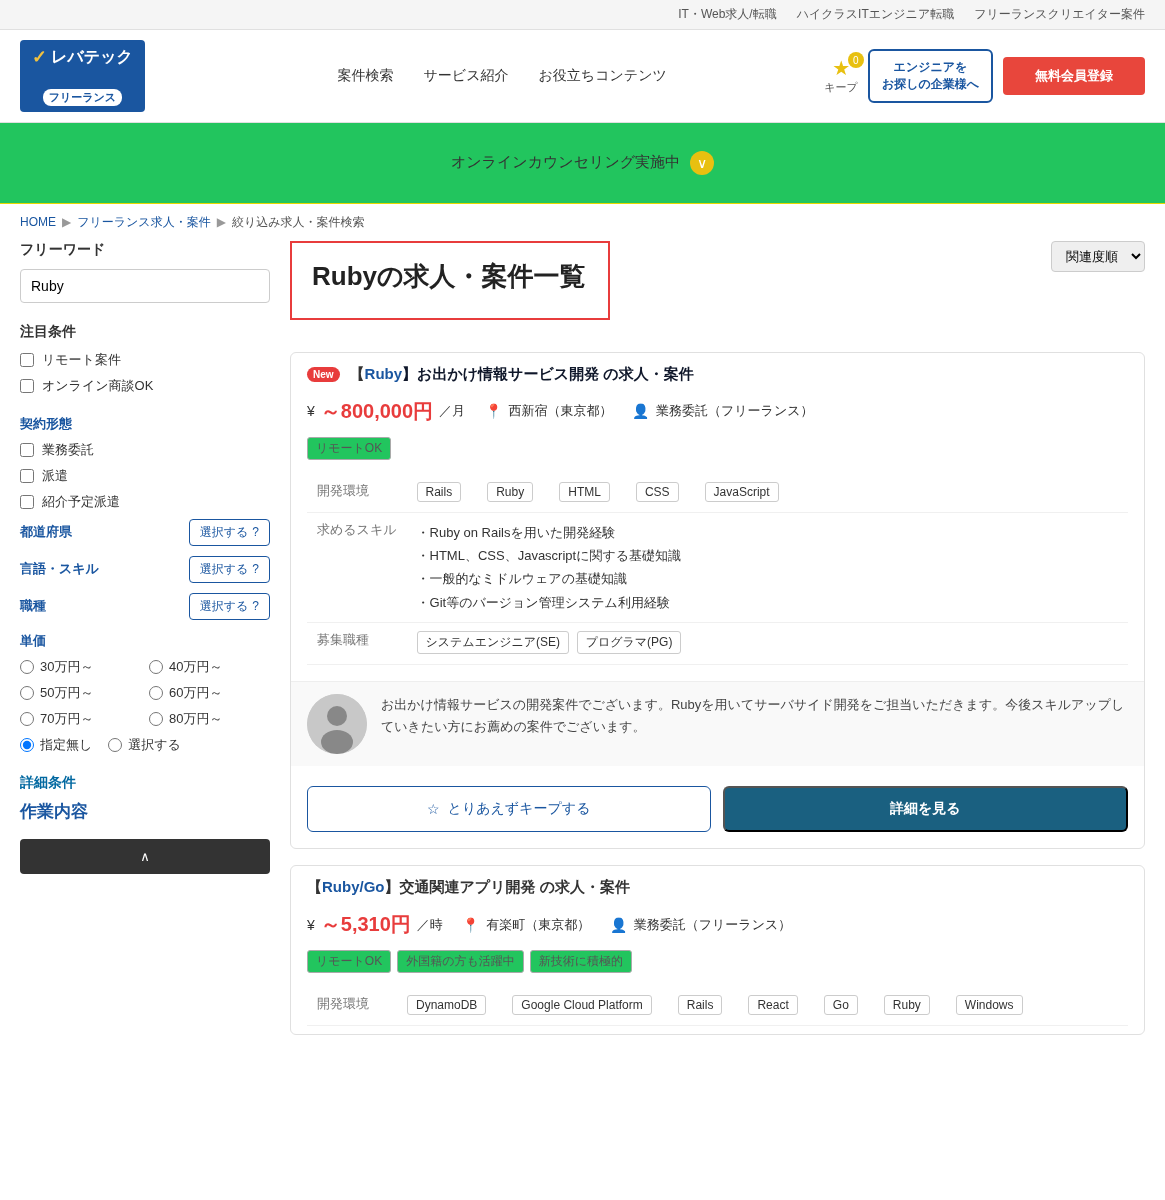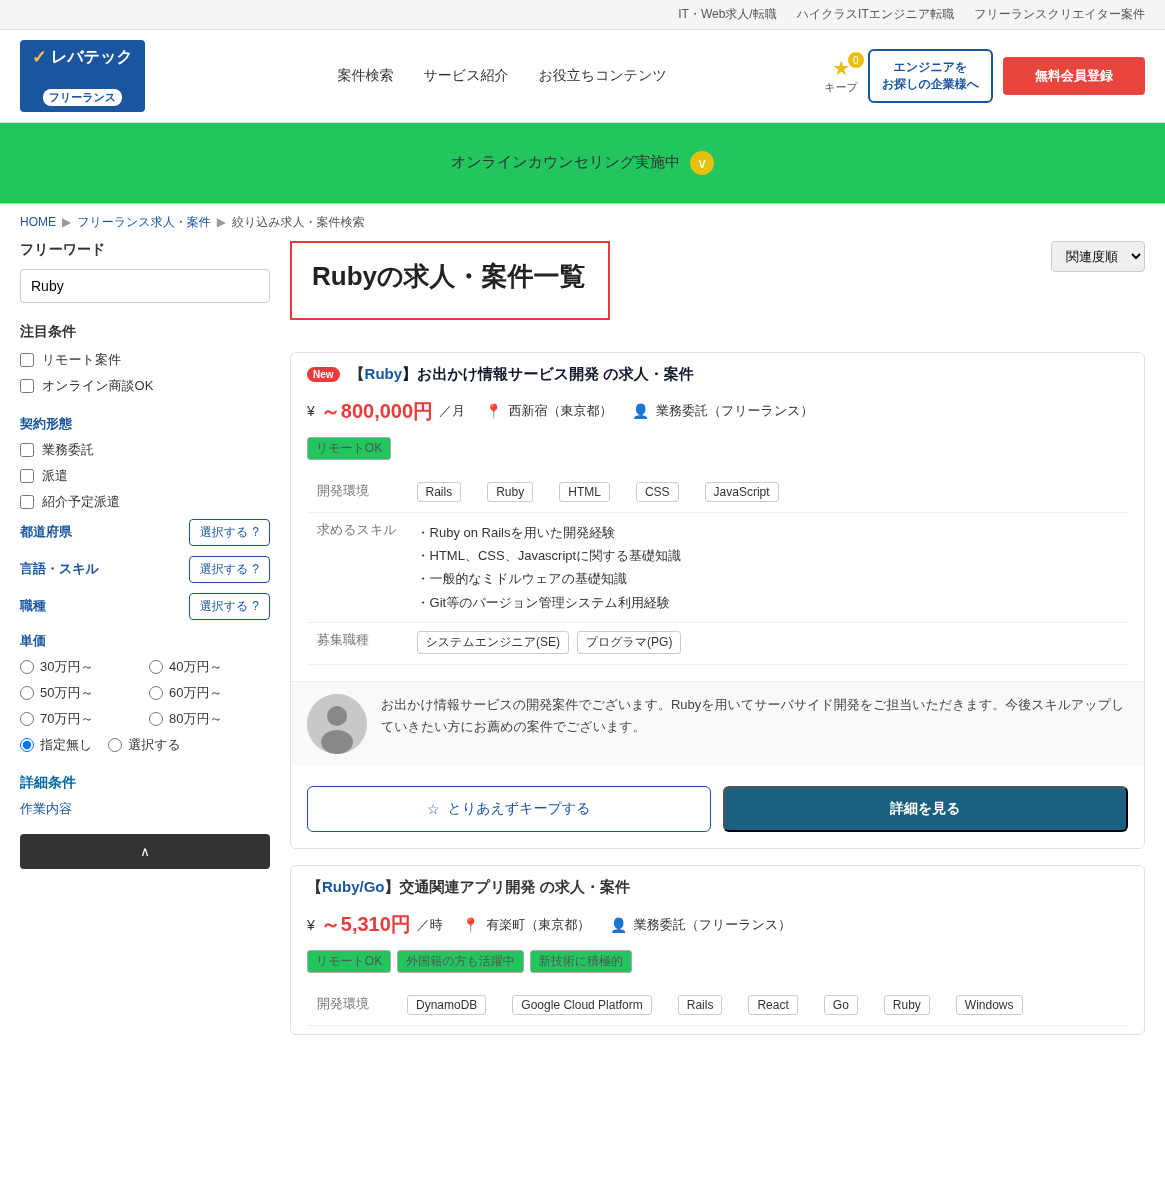--- a/index.html
+++ b/index.html
@@ -47,21 +47,21 @@
     .sidebar-section-title { font-size: 14px; font-weight: bold; color: #333; margin-bottom: 12px; padding-bottom: 6px; border-bottom: 2px solid #1a56a0; }
     .sub-section-title { font-size: 13px; font-weight: bold; color: #1a56a0; margin: 12px 0 8px; }
     .select-btn { border: 1px solid #1a56a0; color: #1a56a0; background: #fff; padding: 4px 10px; border-radius: 4px; font-size: 12px; cursor: pointer; display: flex; align-items: center; gap: 4px; }
     .select-row { display: flex; justify-content: space-between; align-items: center; margin-bottom: 10px; }
     .select-row-label { font-size: 13px; font-weight: bold; color: #1a56a0; }
     .price-grid { display: grid; grid-template-columns: 1fr 1fr; gap: 8px; margin-bottom: 8px; }
     .radio-label { display: flex; align-items: center; gap: 6px; font-size: 13px; cursor: pointer; }
     .radio-label input { width: 14px; height: 14px; }
     .detail-section { margin-top: 16px; }
     .detail-title { font-size: 14px; font-weight: bold; color: #0369a1; margin-bottom: 8px; }
-    .work-content-title { font-size: 13px; font-weight: normal; color: #1a56a0; margin-bottom: 6px; }
+    .work-content-title { font-size: 17px; font-weight: bold; color: #1a56a0; margin-bottom: 6px; }
     .scroll-top-btn { background: #333; color: #fff; border: none; padding: 10px 16px; border-radius: 4px; font-size: 13px; cursor: pointer; width: 100%; margin-top: 10px; }
     
     
     .content { flex: 1; }
     
     
     .page-header-box { border: 2px solid #e83c3c; padding: 16px 20px; margin-bottom: 20px; display: inline-block; min-width: 320px; }
     .page-title { font-size: 26px; font-weight: bold; color: #222; margin-bottom: 8px; }
     .result-count { font-size: 14px; color: #555; }
     .result-count .count-num { color: #e83c3c; font-size: 22px; font-weight: bold; }

